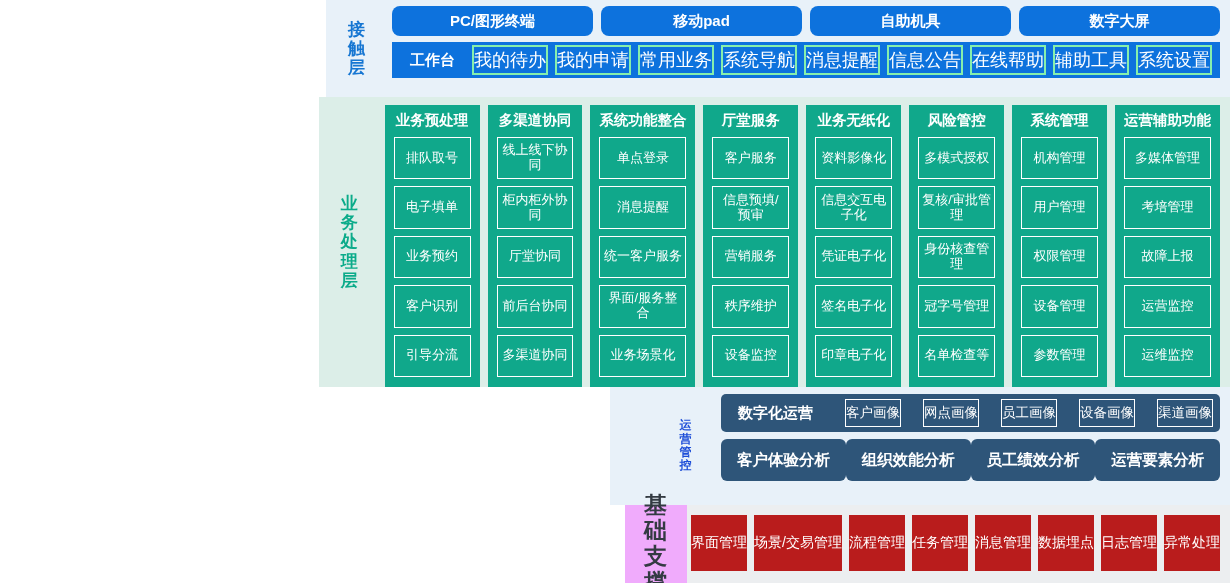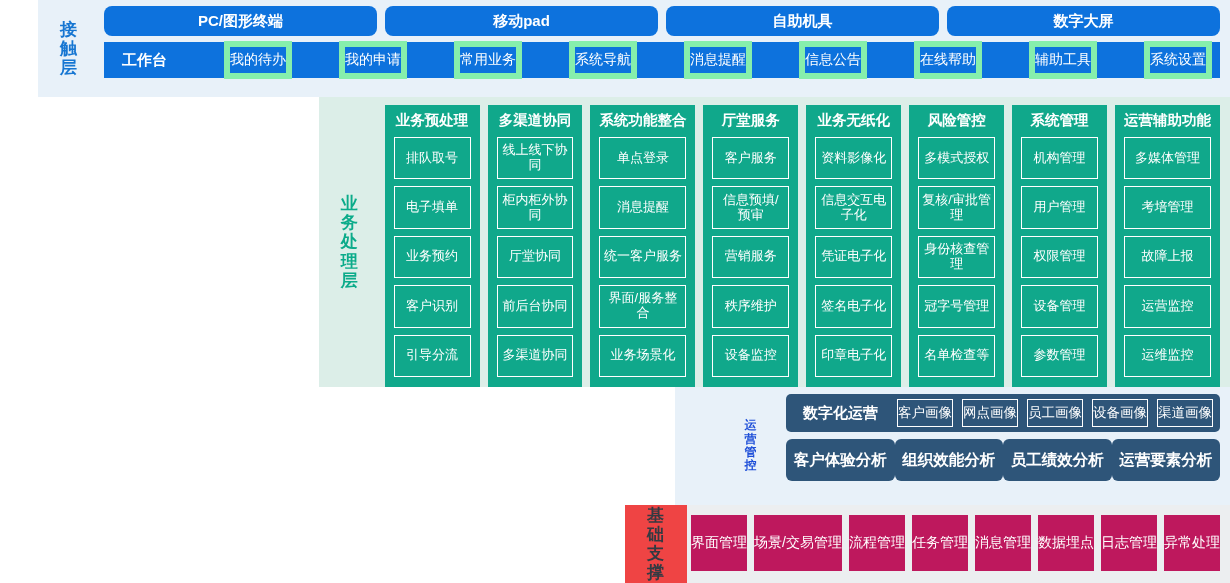--- a/index.html
+++ b/index.html
@@ -38,23 +38,23 @@
   }
   .contact-bar{
     height:36px;background:#0d72dd;display:flex;align-items:center;
     gap:7px;padding:0 8px;box-sizing:border-box;
   }
   .contact-bar .bar-title{
     color:#fff;font-weight:bold;font-size:15px;
     padding:0 10px;white-space:nowrap;
   }
   .contact-bar .obox{
-    flex:1 1 0;height:26px;border:6px solid #86efac;
-    display:flex;align-items:center;justify-content:center;
-    color:#fff;font-size:14px;white-space:nowrap;margin-left:40px;
+    flex:1 1 0;height:26px;border:2px solid #86efac;
+    display:flex;align-items:center;justify-content:center;
+    color:#fff;font-size:18px;white-space:nowrap;
   }
 
   
   .business{height:290px;background:#dceee8;}
   .business .layer-label{color:#0bab8a;background:#dceee8;font-size:17px;}
   .business .layer-body{padding:8px 10px 0 4px;}
   .cols{display:flex;gap:8px;height:100%;}
   .col{
     flex:1 1 0;background:#10a88b;
     display:flex;flex-direction:column;align-items:stretch;
@@ -70,44 +70,44 @@
     color:#ffffff;font-size:13px;text-align:center;line-height:1.15;
     padding:0 2px;box-sizing:border-box;
   }
 
   
   .operation{height:118px;background:#e8f1f9;}
   .operation .layer-label{color:#1d4ed8;background:#e8f1f9;font-size:12px;margin-left:45px;}
   .operation .layer-body{padding:7px 10px 8px 4px;gap:7px;}
   .op-row1{
     height:38px;background:#2e5579;border-radius:5px;
-    display:flex;align-items:center;gap:9px;padding:0 7px;box-sizing:border-box;
+    display:flex;align-items:center;gap:22px;padding:0 7px;box-sizing:border-box;
   }
   .op-row1 .op-title{
     color:#ffffff;font-weight:bold;font-size:15px;padding:0 10px;white-space:nowrap;
   }
   .op-row1 .obox{
     flex:1 1 0;height:26px;border:1px solid #ffffff;
     display:flex;align-items:center;justify-content:center;
     color:#fff;font-size:13.5px;white-space:nowrap;
   }
   .op-row2{display:flex;gap:0;height:42px;}
   .op-row2 .bar{
     flex:1 1 0;background:#2e5579;border-radius:6px;
     display:flex;align-items:center;justify-content:center;
     color:#fff;font-weight:bold;font-size:15.5px;
   }
 
   
   .foundation{height:78px;background:#eceef0;}
-  .foundation .layer-label{color:#333a42;background:#ef4444;font-size:17px;}
+  .foundation .layer-label{color:#333a42;background:#f0abfc;font-size:23px;}
   .foundation .layer-body{padding:10px 10px 12px 4px;}
   .found-row{display:flex;gap:7px;height:100%;}
   .found-row .gbox{
-    flex:1 1 0;background:#be185d;
+    flex:1 1 0;background:#b91c1c;
     display:flex;align-items:center;justify-content:center;
     color:#ffffff;font-size:14px;white-space:nowrap;
   }
 </style>
 </head>
 <body>
 
 <div class="page">
 
   <section class="layer contact">

